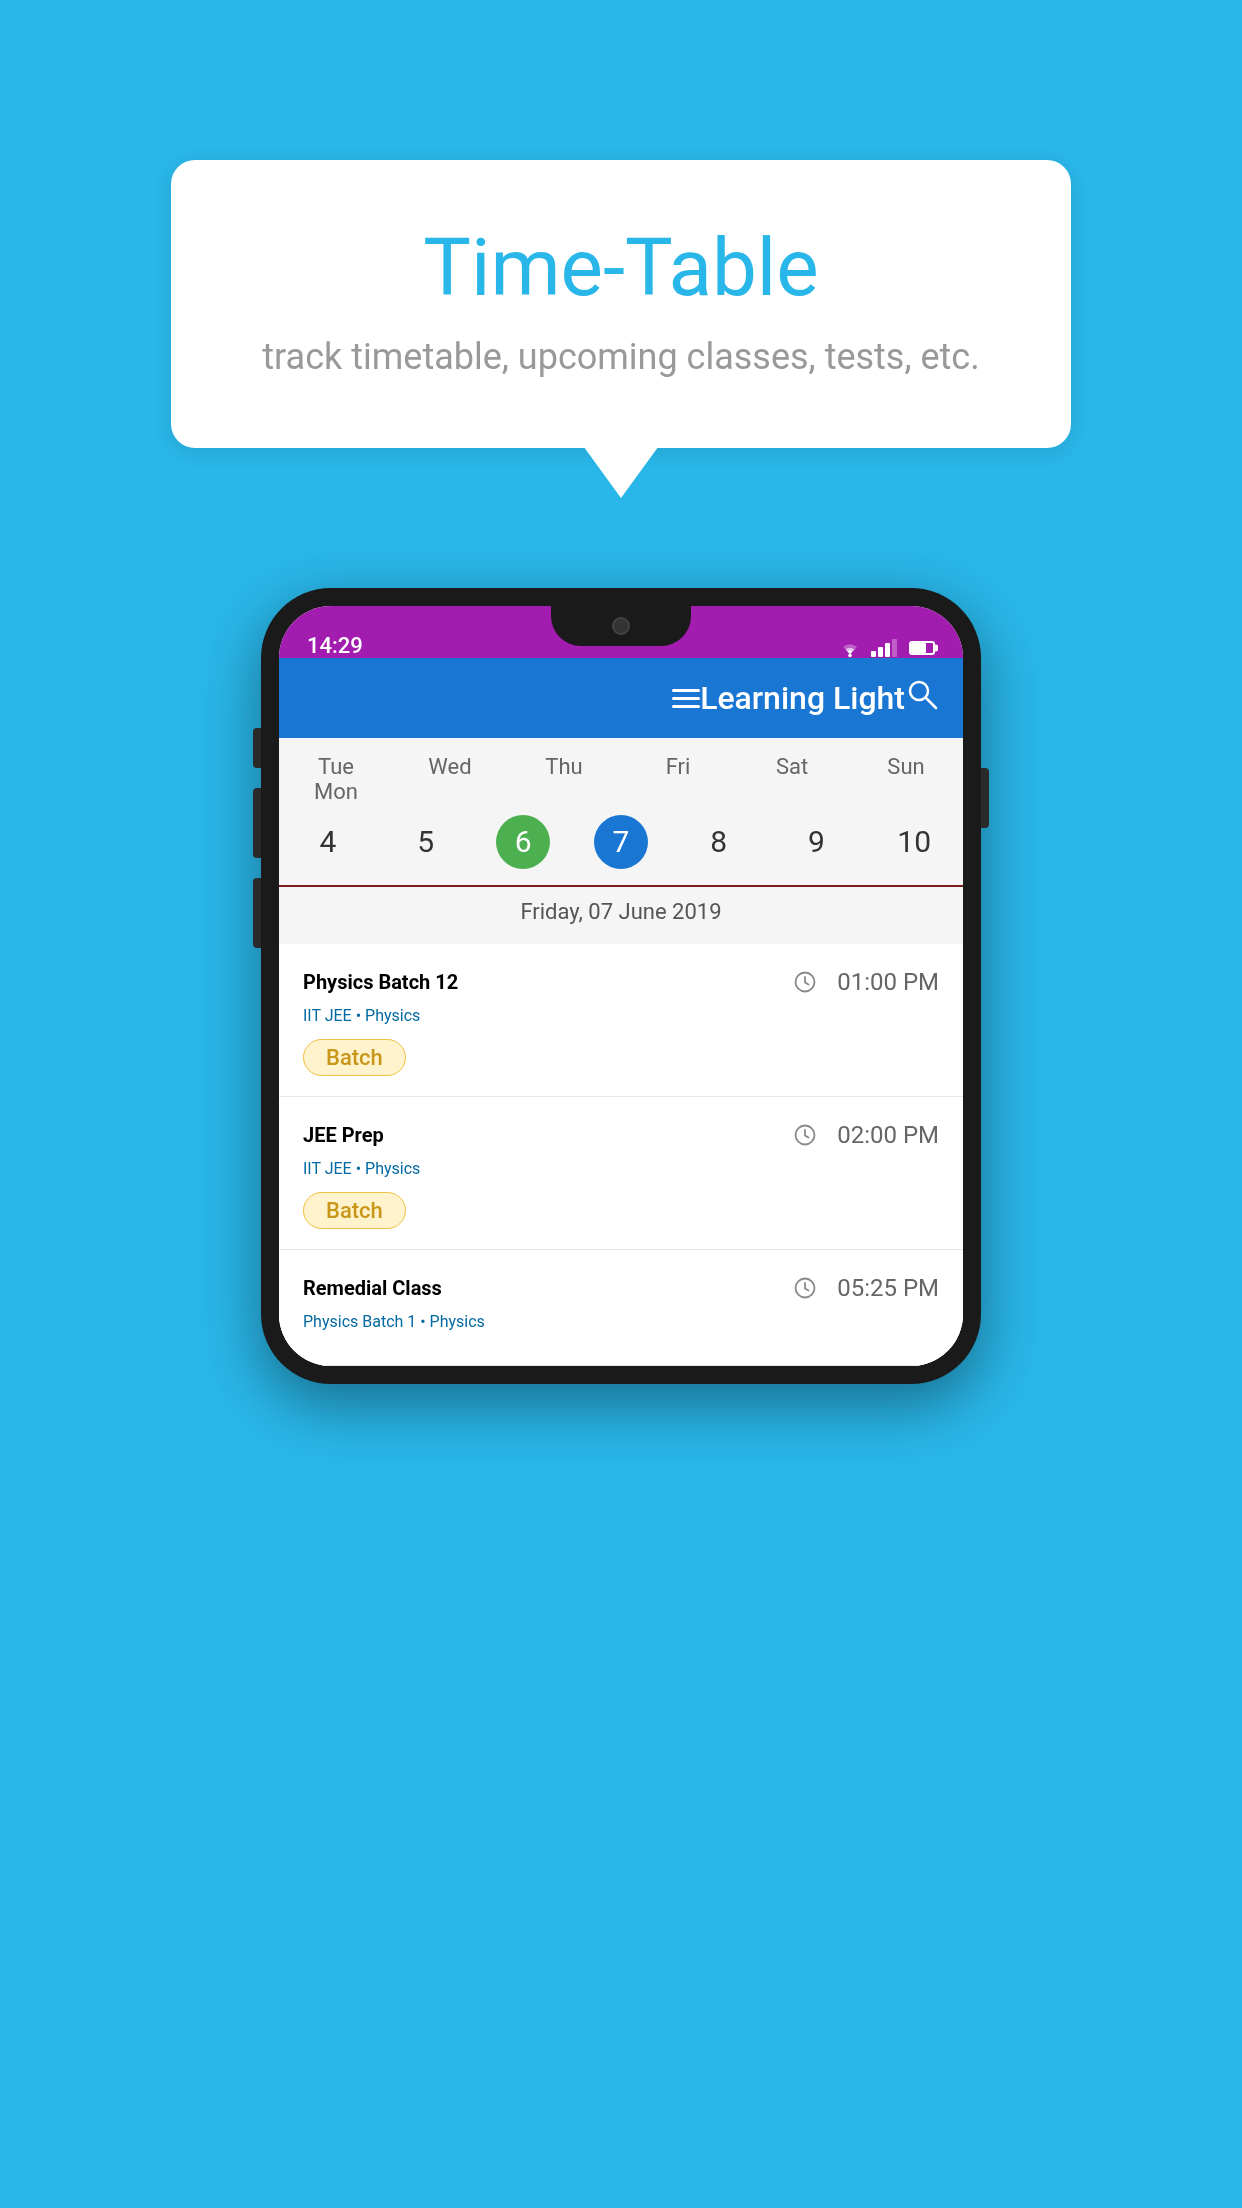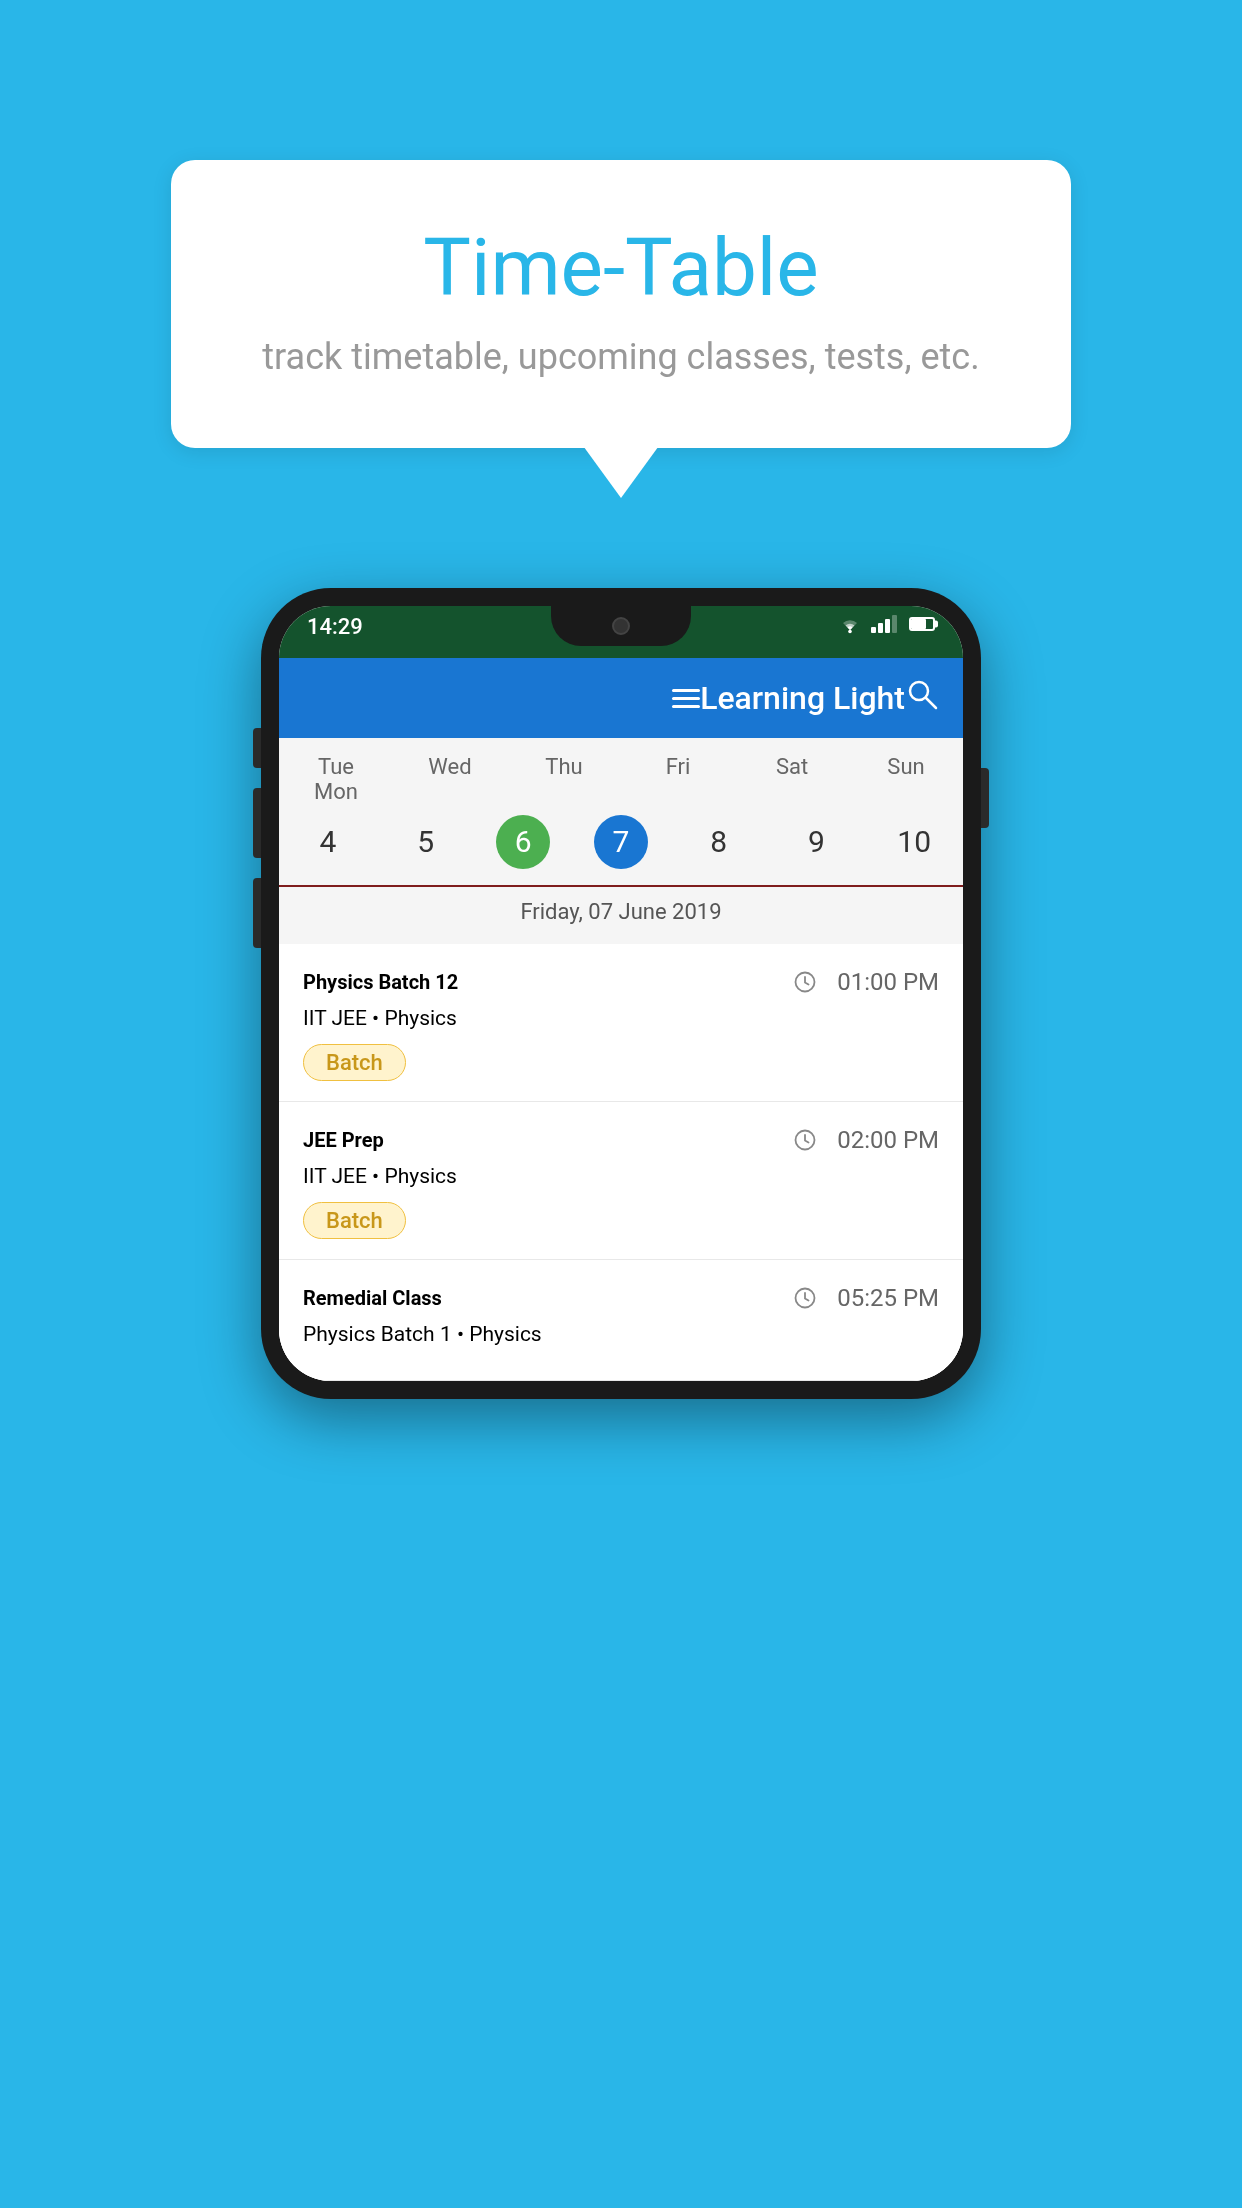--- a/index.html
+++ b/index.html
@@ -137,24 +137,24 @@
 
     .phone-screen {
       background: white;
       border-radius: 52px;
       overflow: hidden;
       position: relative;
     }
 
     
     .status-bar {
-      background: #14532d;
+      background: #a21caf;
       height: 52px;
       display: flex;
-      align-items: flex-start;
+      align-items: flex-end;
       justify-content: space-between;
       padding: 0 28px;
       padding-top: 8px;
     }
 
     .status-time {
       color: white;
       font-size: 22px;
       font-weight: 500;
     }
@@ -331,22 +331,22 @@
 
     .schedule-time {
       display: flex;
       align-items: center;
       gap: 20px;
       color: #666;
       font-size: 24px;
     }
 
     .schedule-subtitle {
-      font-size: 21px;
-      color: #000000;
+      font-size: 16px;
+      color: #0369a1;
       margin-bottom: 14px;
     }
 
     .batch-badge {
       display: inline-block;
       background: #fff3cd;
       color: #c8971a;
       border: 1.5px solid #f0c040;
       border-radius: 20px;
       padding: 5px 22px;

